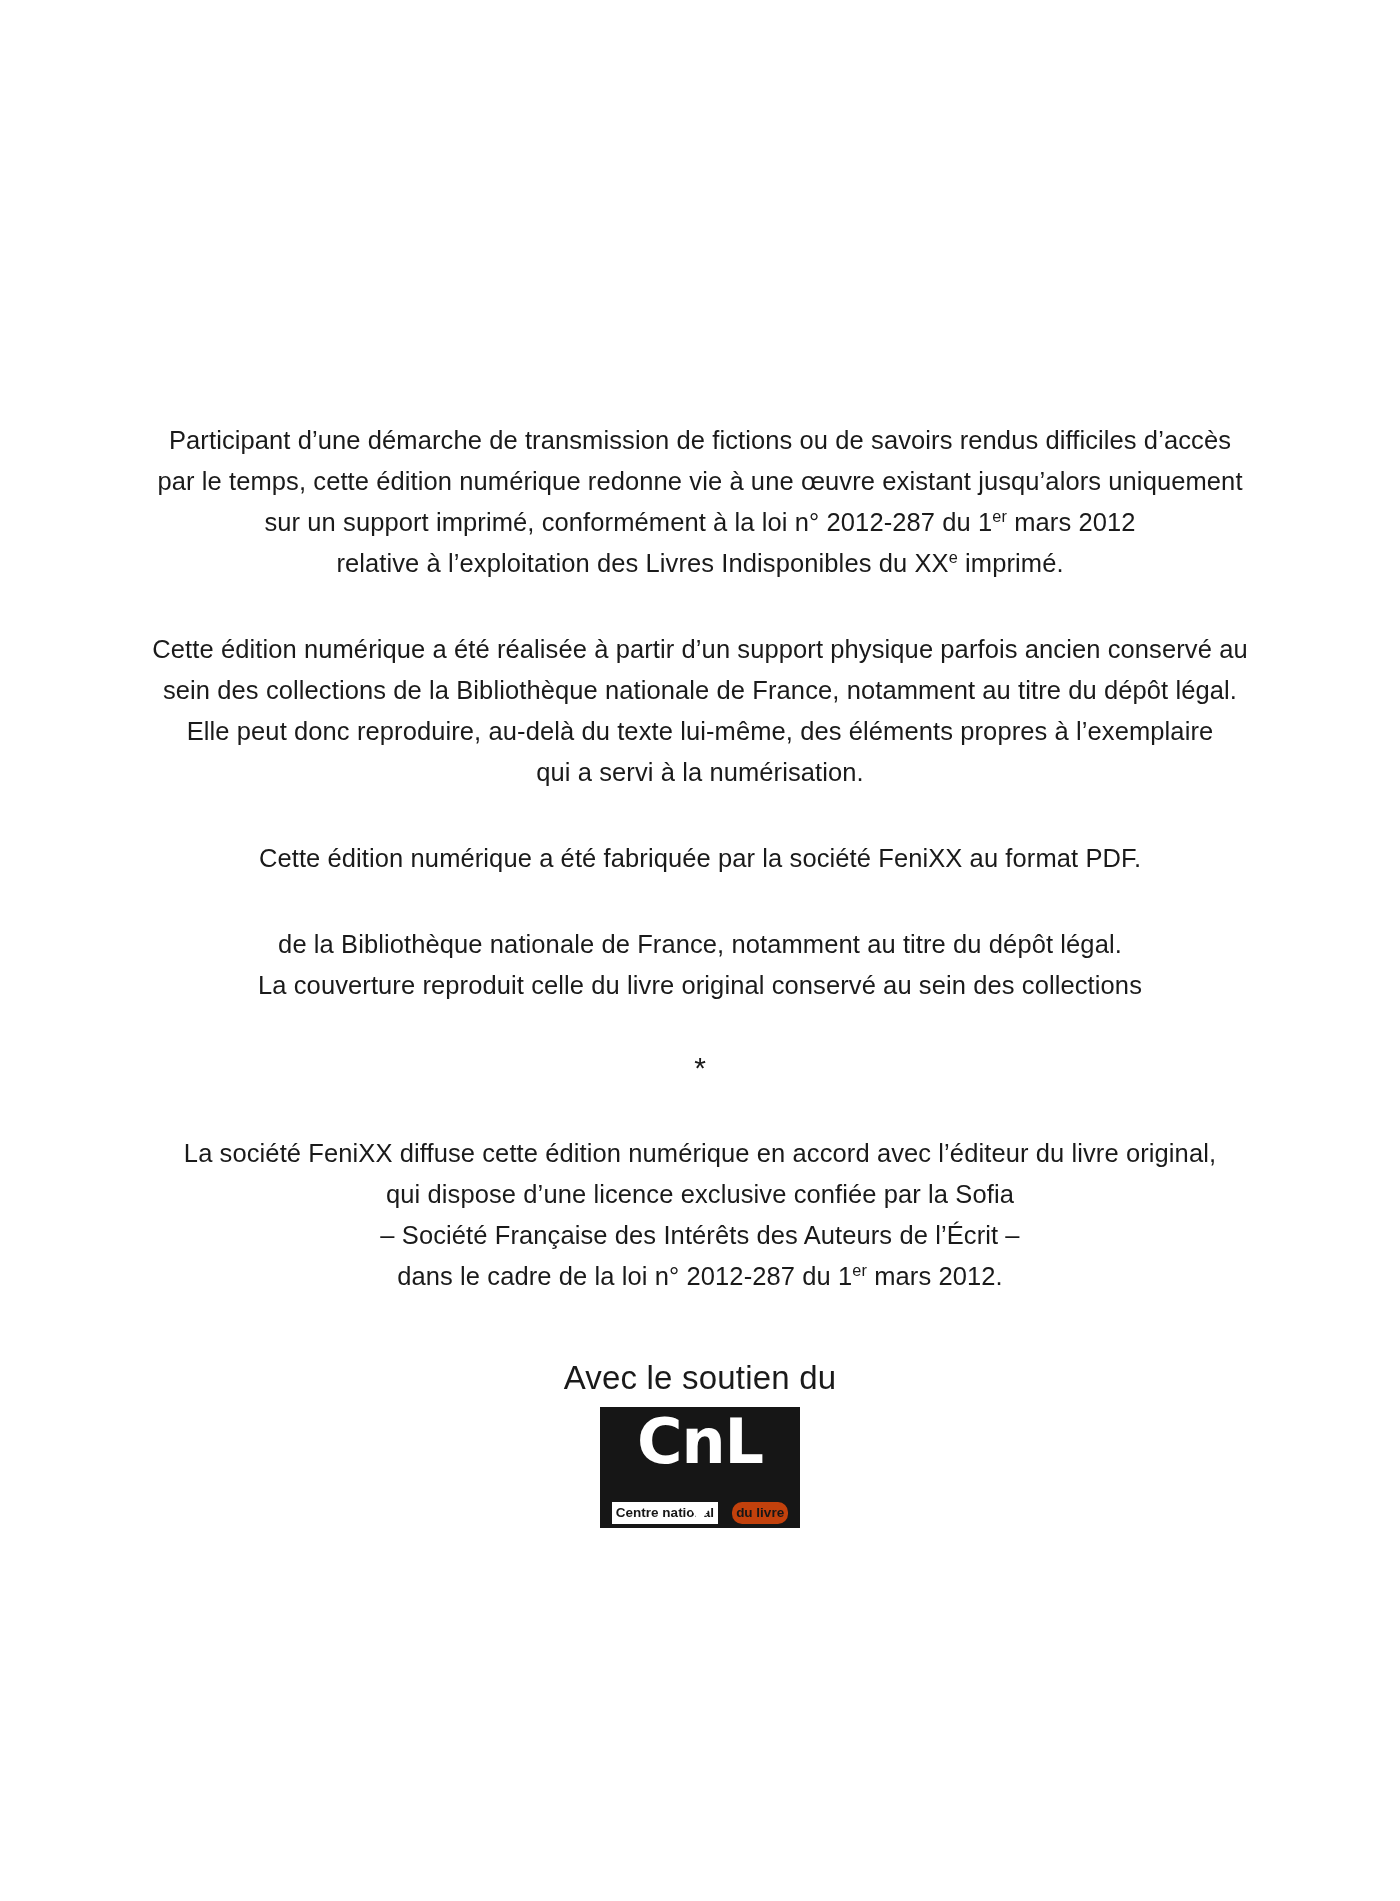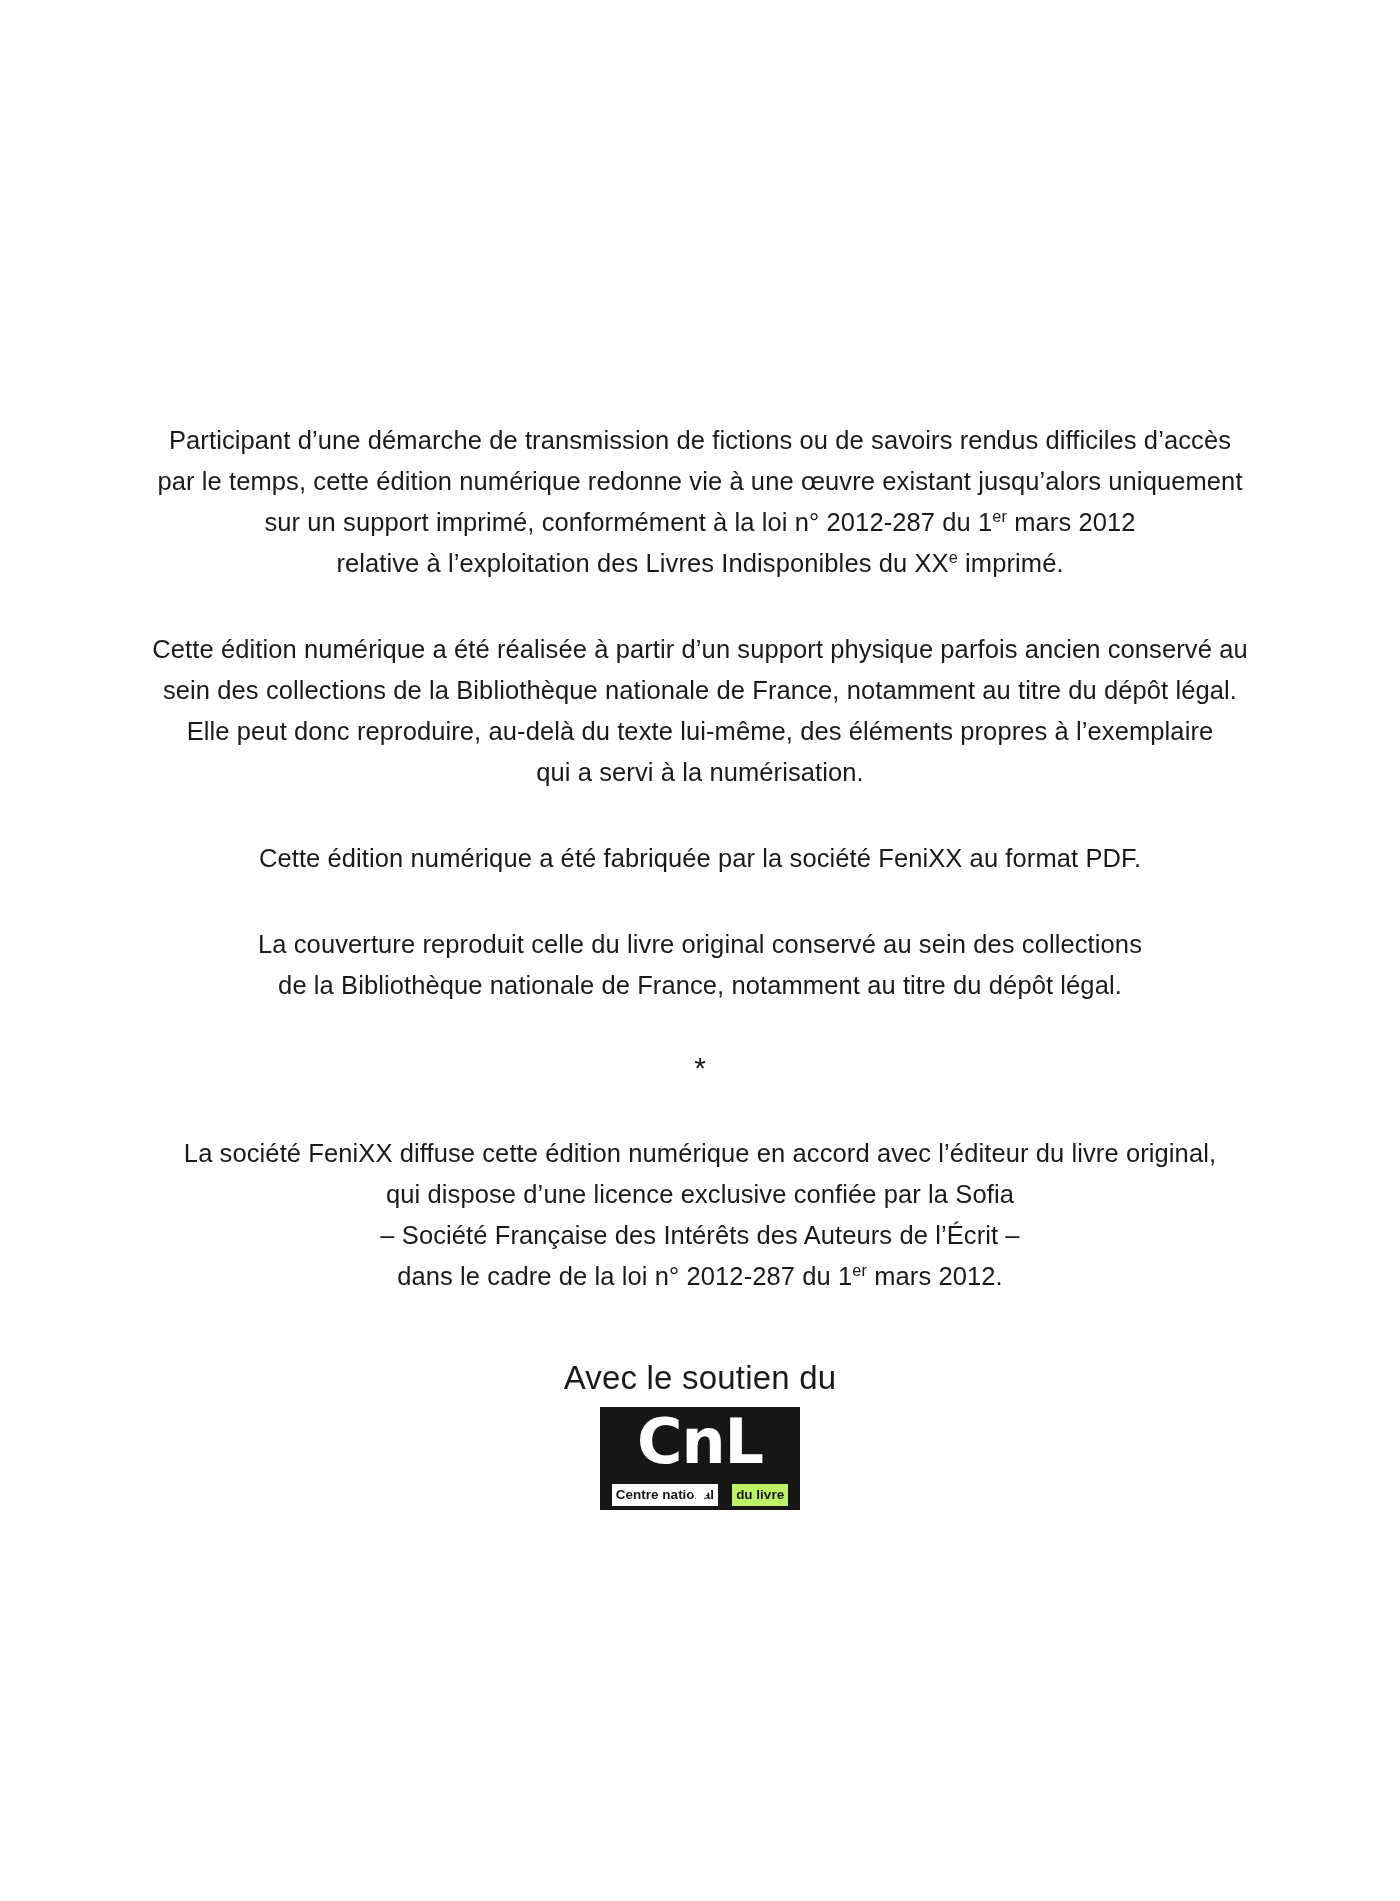--- a/index.html
+++ b/index.html
@@ -71,21 +71,21 @@
 
   .support-label {
     font-size: 33px;
     line-height: 30px;
     letter-spacing: 0.2px;
   }
 
   .cnl-logo {
     margin: 14px auto 0 auto;
     width: 200px;
-    height: 103px;
+    height: 121px;
     background: #161616;
     position: relative;
     display: block;
   }
 
   .cnl-main {
     position: absolute;
     left: 0;
     right: 0;
     top: 2px;
@@ -117,24 +117,25 @@
   .cnl-sub .seg-left {
     display: inline-block;
     background: #ffffff;
     color: #161616;
     padding: 1px 4px 1px 4px;
     text-align: center;
   }
 
   .cnl-sub .seg-right {
     display: inline-block;
-    background: #bef264;
+    background: #c2410c;
     color: #161616;
     padding: 1px 4px 1px 4px;
     margin-left: 14px;
+    border-radius: 10px;
   }
 
   .cnl-tick {
     position: absolute;
     bottom: 5px;
     left: 50%;
     margin-left: -9px;
     width: 0;
     height: 0;
     border-left: 9px solid transparent;
@@ -160,22 +161,22 @@
       <span class="line">sein des collections de la Bibliothèque nationale de France, notamment au titre du dépôt légal.</span>
       <span class="line">Elle peut donc reproduire, au-delà du texte lui-même, des éléments propres à l’exemplaire</span>
       <span class="line">qui a servi à la numérisation.</span>
     </div>
 
     <div class="para para-block">
       <span class="line">Cette édition numérique a été fabriquée par la société FeniXX au format PDF.</span>
     </div>
 
     <div class="para para-block">
+      <span class="line">de la Bibliothèque nationale de France, notamment au titre du dépôt légal.</span>
       <span class="line">La couverture reproduit celle du livre original conservé au sein des collections</span>
-      <span class="line">de la Bibliothèque nationale de France, notamment au titre du dépôt légal.</span>
     </div>
 
     <div class="asterisk">*</div>
 
     <div class="para para-block">
       <span class="line">La société FeniXX diffuse cette édition numérique en accord avec l’éditeur du livre original,</span>
       <span class="line">qui dispose d’une licence exclusive confiée par la Sofia</span>
       <span class="line">– Société Française des Intérêts des Auteurs de l’Écrit –</span>
       <span class="line"><span>dans le cadre de la loi n° 2012-287 du 1</span><sup>er</sup><span> mars 2012.</span></span>
     </div>

